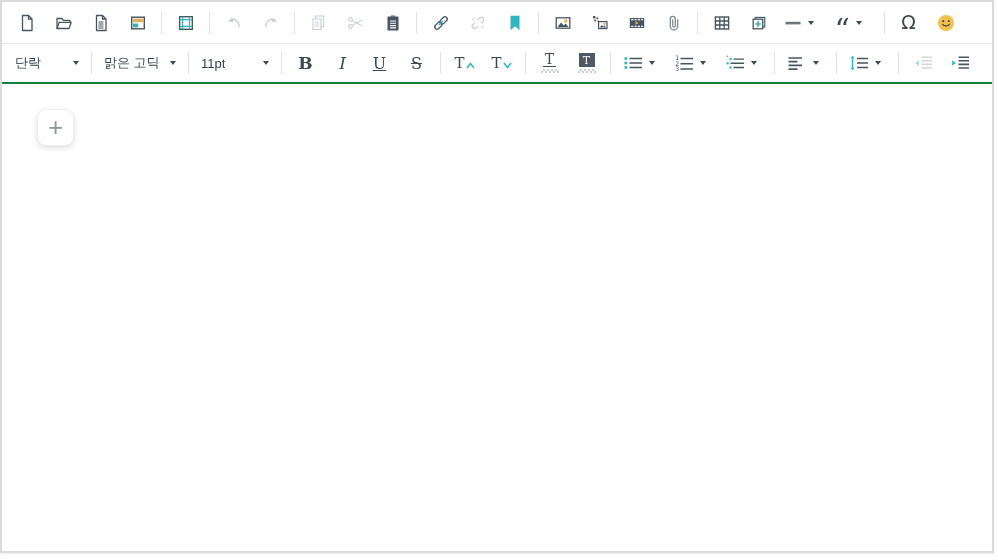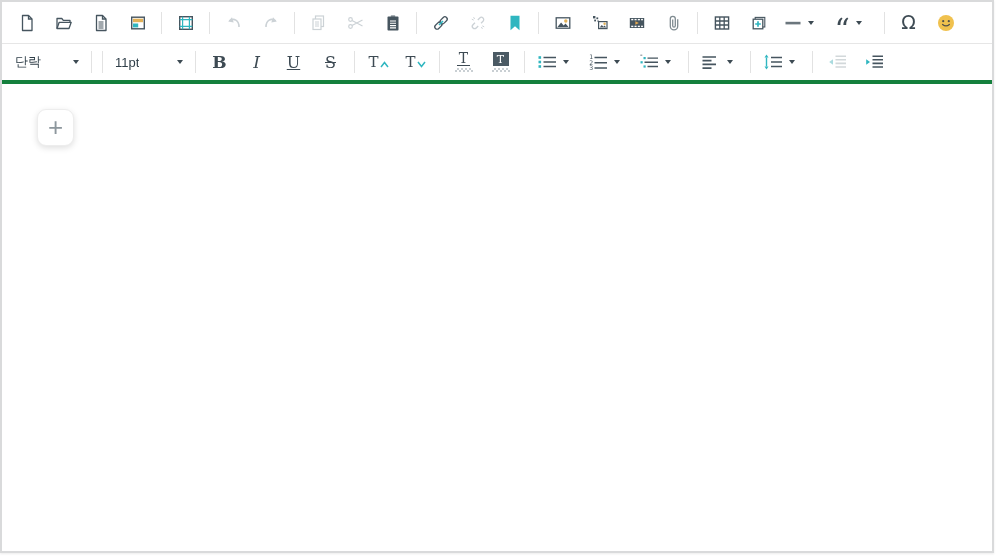--- a/index.html
+++ b/index.html
@@ -4,21 +4,21 @@
 <style>
   * { box-sizing: border-box; margin: 0; padding: 0; }
   html,body { width: 998px; height: 560px; background:#fff; font-family:"Liberation Sans", sans-serif; }
   .editor-container{
     width: 994px; height: 553px; margin: 0; background:#fff;
     border: 2px solid #d9dadb; box-shadow: 0 1px 2px rgba(0,0,0,0.08);
     display:flex; flex-direction:column;
   }
   .tb-row{ display:flex; align-items:center; padding:0 0 0 6px; background:#fff; }
   .tb-row1{ height:42px; border-bottom:1px solid #e6e6e6; }
-  .tb-row2{ height:40px; border-bottom:4px solid #15803d; }
+  .tb-row2{ height:40px; border-bottom:2px solid #15803d; }
   .tb-btn{
     width:32px; height:32px; border:none; background:transparent; border-radius:3px;
     display:flex; align-items:center; justify-content:center; margin:0 2.5px;
     color:#46555f; cursor:pointer; flex:0 0 auto;
   }
   .tb-btn.combo{ width:46px; justify-content:flex-start; padding-left:4px; }
   .tb-btn.disabled{ color:#ccd2d6; cursor:default; }
   .ic{ display:flex; align-items:center; justify-content:center; }
   .sep{ width:1px; height:22px; background:#e2e2e2; margin:0 5px; flex:0 0 auto; }
   .caret{ width:0; height:0; border-left:3.5px solid transparent; border-right:3.5px solid transparent;
@@ -311,20 +311,24 @@
 
   <div class="tb-row tb-row2">
 
     <div class="select" style="width:78px">
       <span class="sel-val">단락</span>
       <span class="caret"></span>
     </div>
 
     <i class="sep"></i>
 
+    <div class="select" style="width:86px">
+      <span class="sel-val">맑은 고딕</span>
+      <span class="caret"></span>
+    </div>
 
     <i class="sep"></i>
 
     <div class="select" style="width:82px">
       <span class="sel-val">11pt</span>
       <span class="caret"></span>
     </div>
 
     <i class="sep"></i>
 

